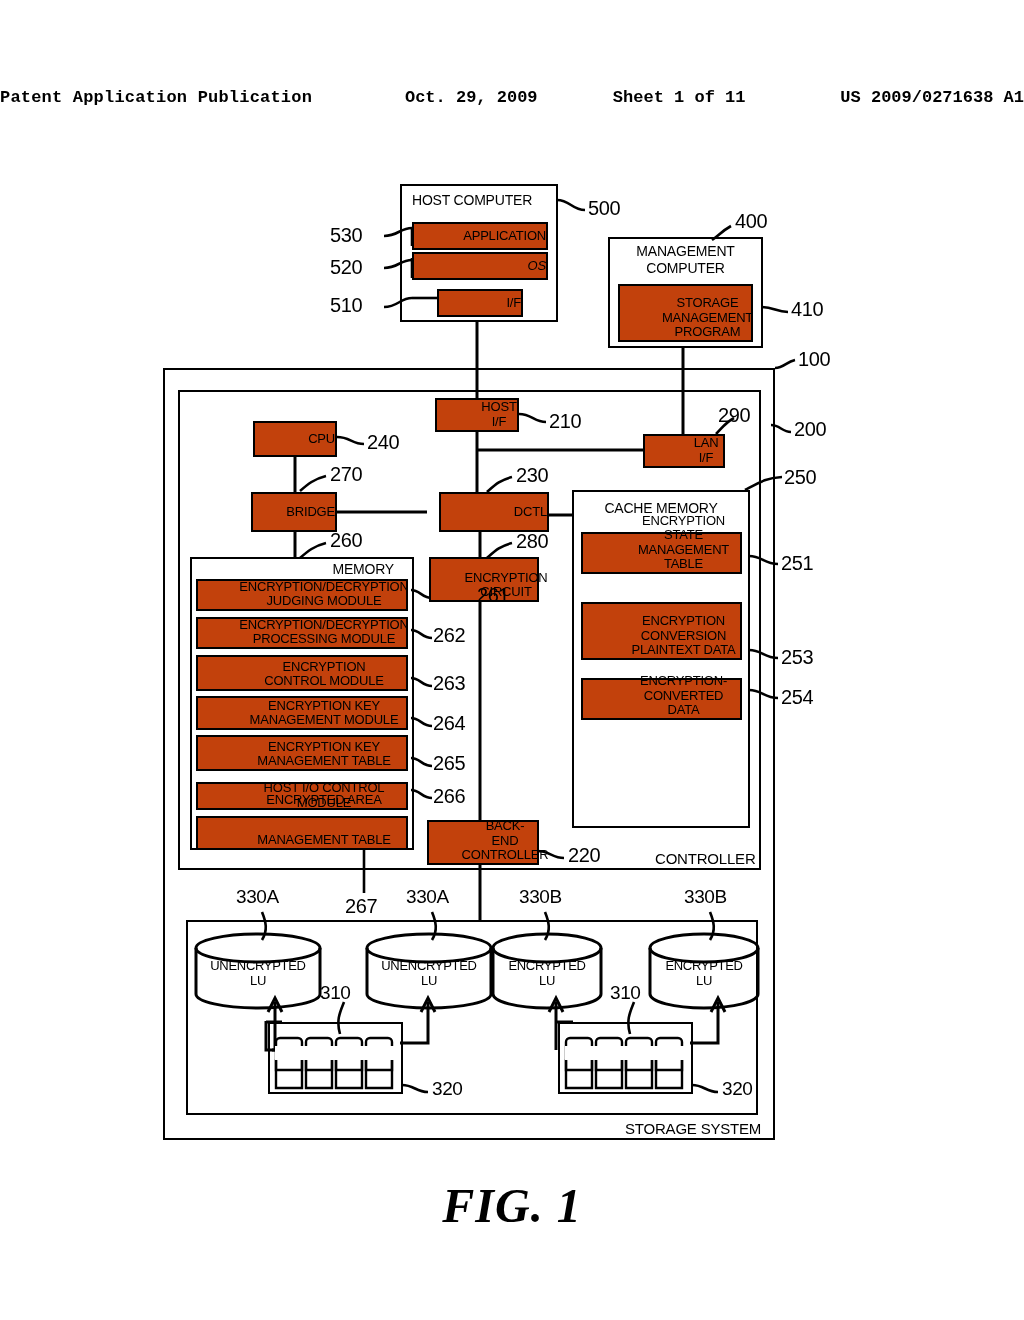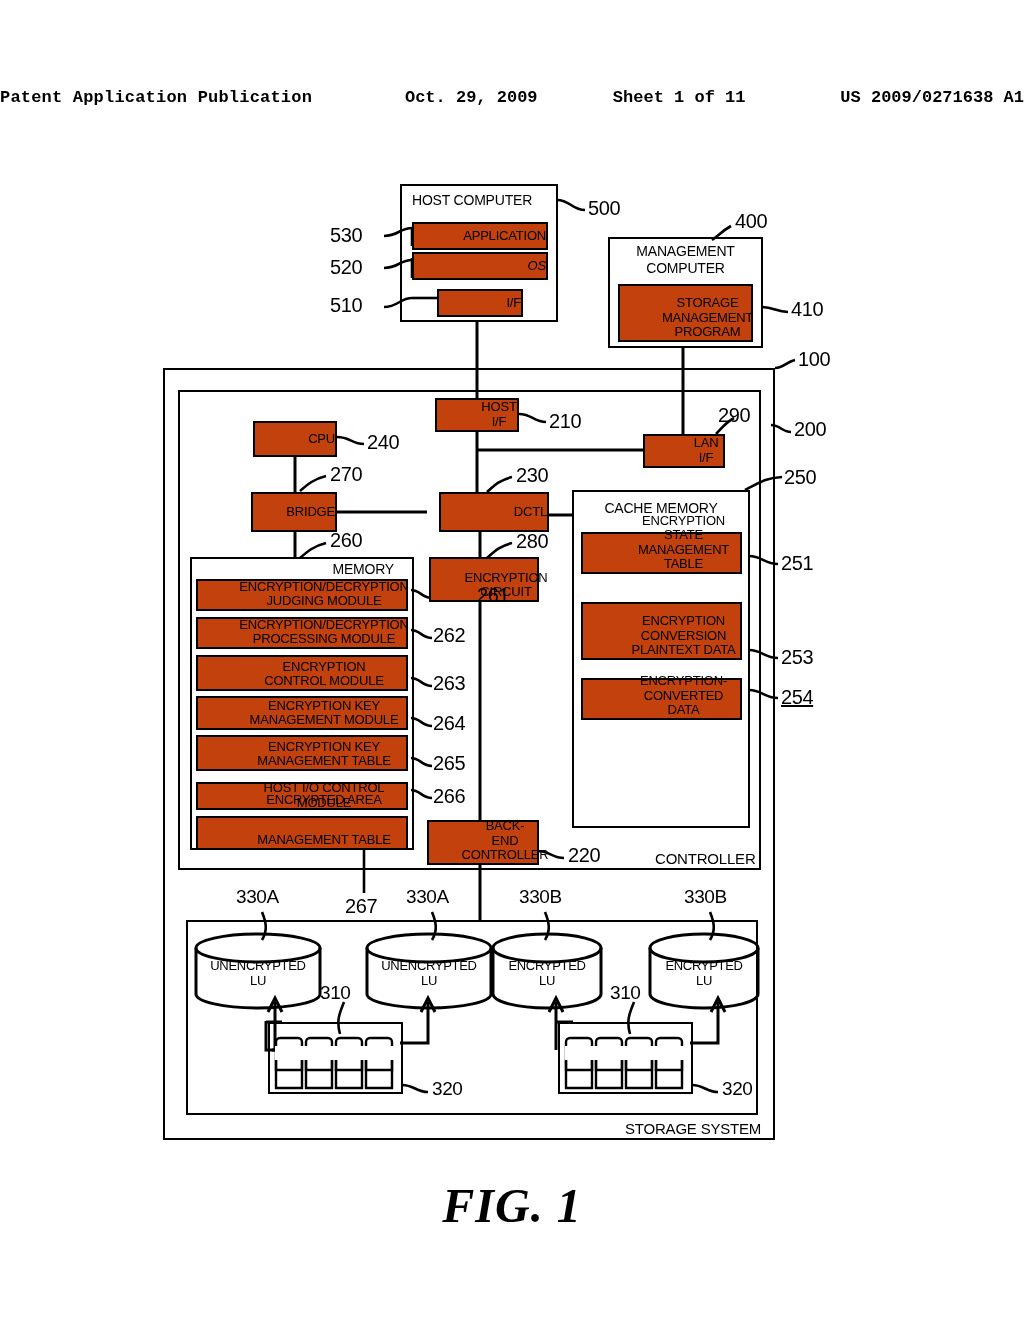--- a/index.html
+++ b/index.html
@@ -296,21 +296,21 @@
     <span>CONVERSION</span>
     <span>PLAINTEXT DATA</span>
   </div>
   <div class="box" style="left:581px;top:678px;width:161px;height:42px;flex-direction:column;">
     <span>ENCRYPTION-</span>
     <span>CONVERTED DATA</span>
   </div>
 
   <div class="lbl" style="left:781px;top:552px;">251</div>
   <div class="lbl" style="left:781px;top:646px;">253</div>
-  <div class="lbl" style="left:781px;top:686px;text-decoration:underline;">254</div>
+  <div class="lbl" style="left:781px;top:686px;">254</div>
 
   <div class="frame" style="left:186px;top:920px;width:572px;height:195px;"></div>
   <div class="txt" style="left:625px;top:1120px;font-size:15px;">STORAGE SYSTEM</div>
 
   <svg class="ov">
 
     <g>
       <path d="M196,948 a62,14 0 0 1 124,0 v46 a62,14 0 0 1 -124,0 z" stroke-width="3" fill="#fff"></path>
       <path d="M196,948 a62,14 0 0 0 124,0" stroke-width="3" fill="none"></path>
     </g>

